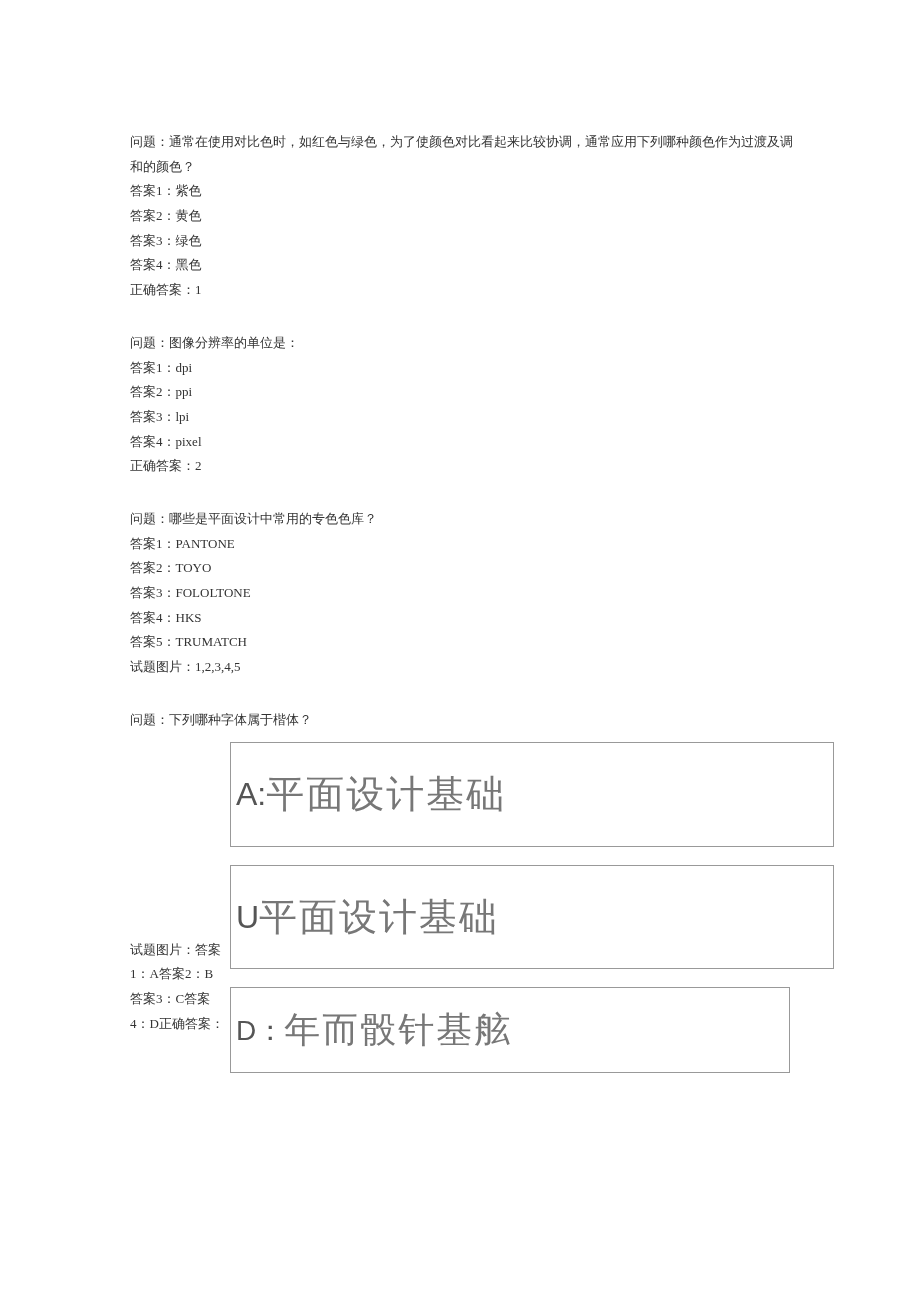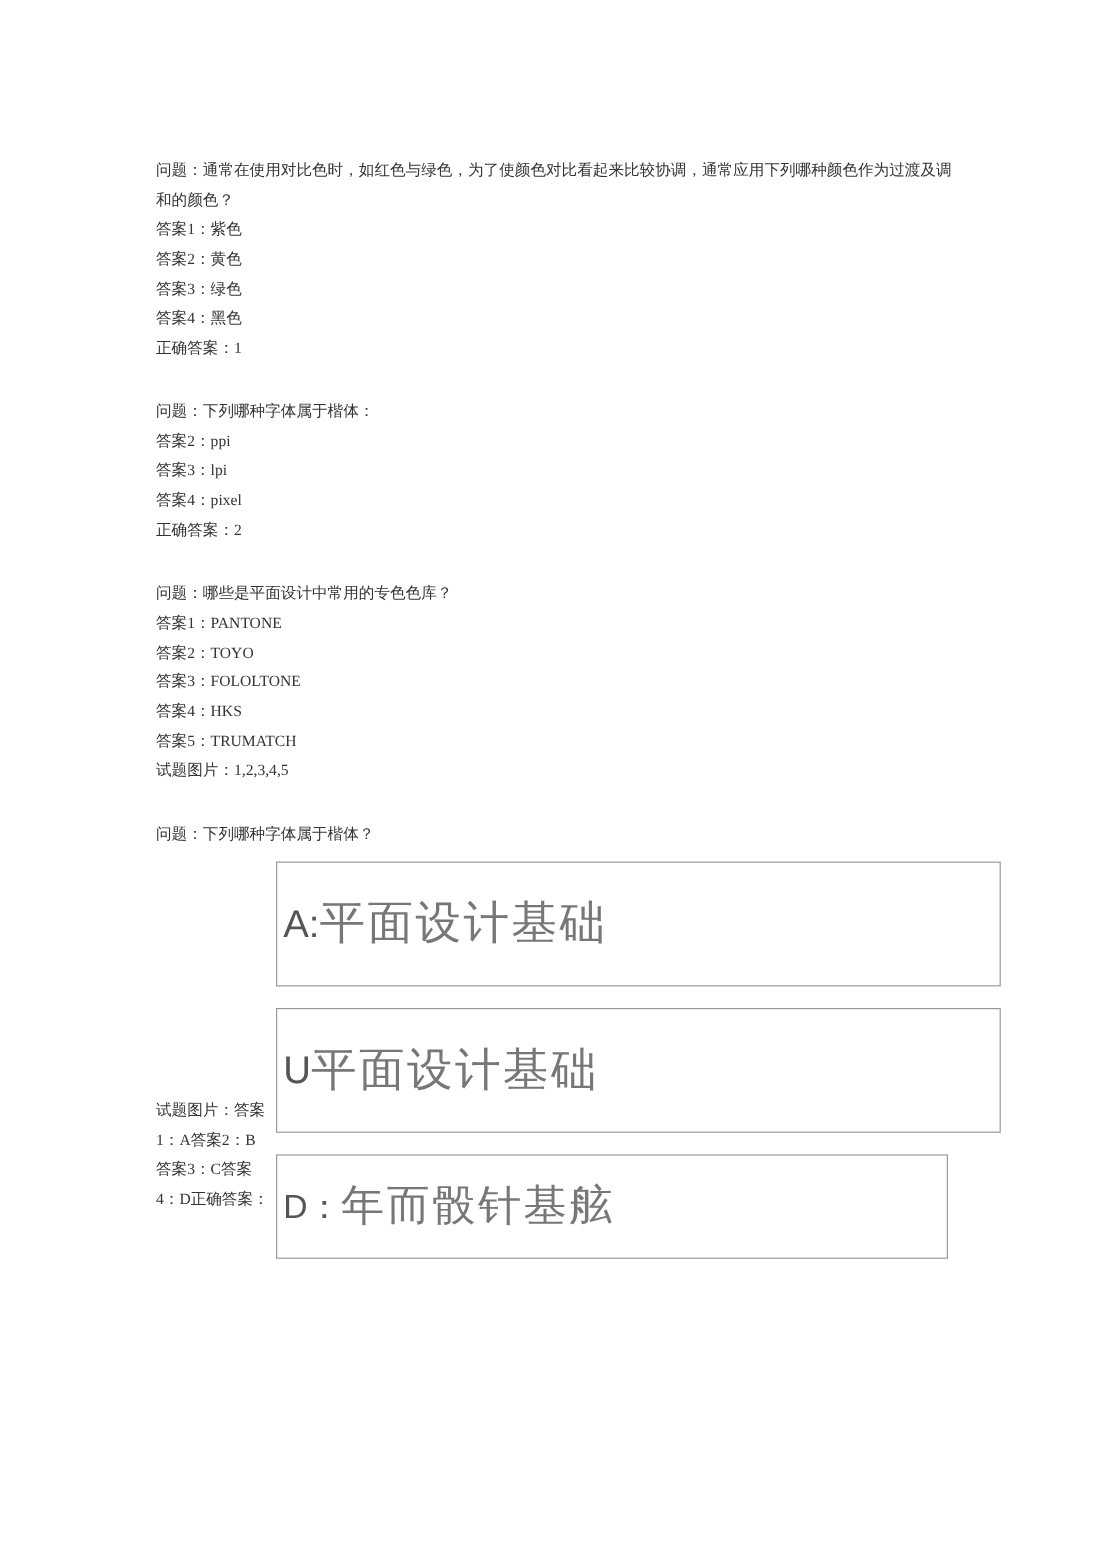--- a/index.html
+++ b/index.html
@@ -83,21 +83,22 @@
 <div class="question-block">
   <div class="line">问题：通常在使用对比色时，如红色与绿色，为了使颜色对比看起来比较协调，通常应用下列哪种颜色作为过渡及调和的颜色？</div>
   <div class="line">答案1：紫色</div>
   <div class="line">答案2：黄色</div>
   <div class="line">答案3：绿色</div>
   <div class="line">答案4：黑色</div>
   <div class="line">正确答案：1</div>
 </div>
 
 <div class="question-block">
-  <div class="line">问题：下列哪种字体属于楷体：</div>
+  <div class="line">问题：图像分辨率的单位是：</div>
+  <div class="line">答案1：dpi</div>
   <div class="line">答案2：ppi</div>
   <div class="line">答案3：lpi</div>
   <div class="line">答案4：pixel</div>
   <div class="line">正确答案：2</div>
 </div>
 
 <div class="question-block">
   <div class="line">问题：哪些是平面设计中常用的专色色库？</div>
   <div class="line">答案1：PANTONE</div>
   <div class="line">答案2：TOYO</div>

